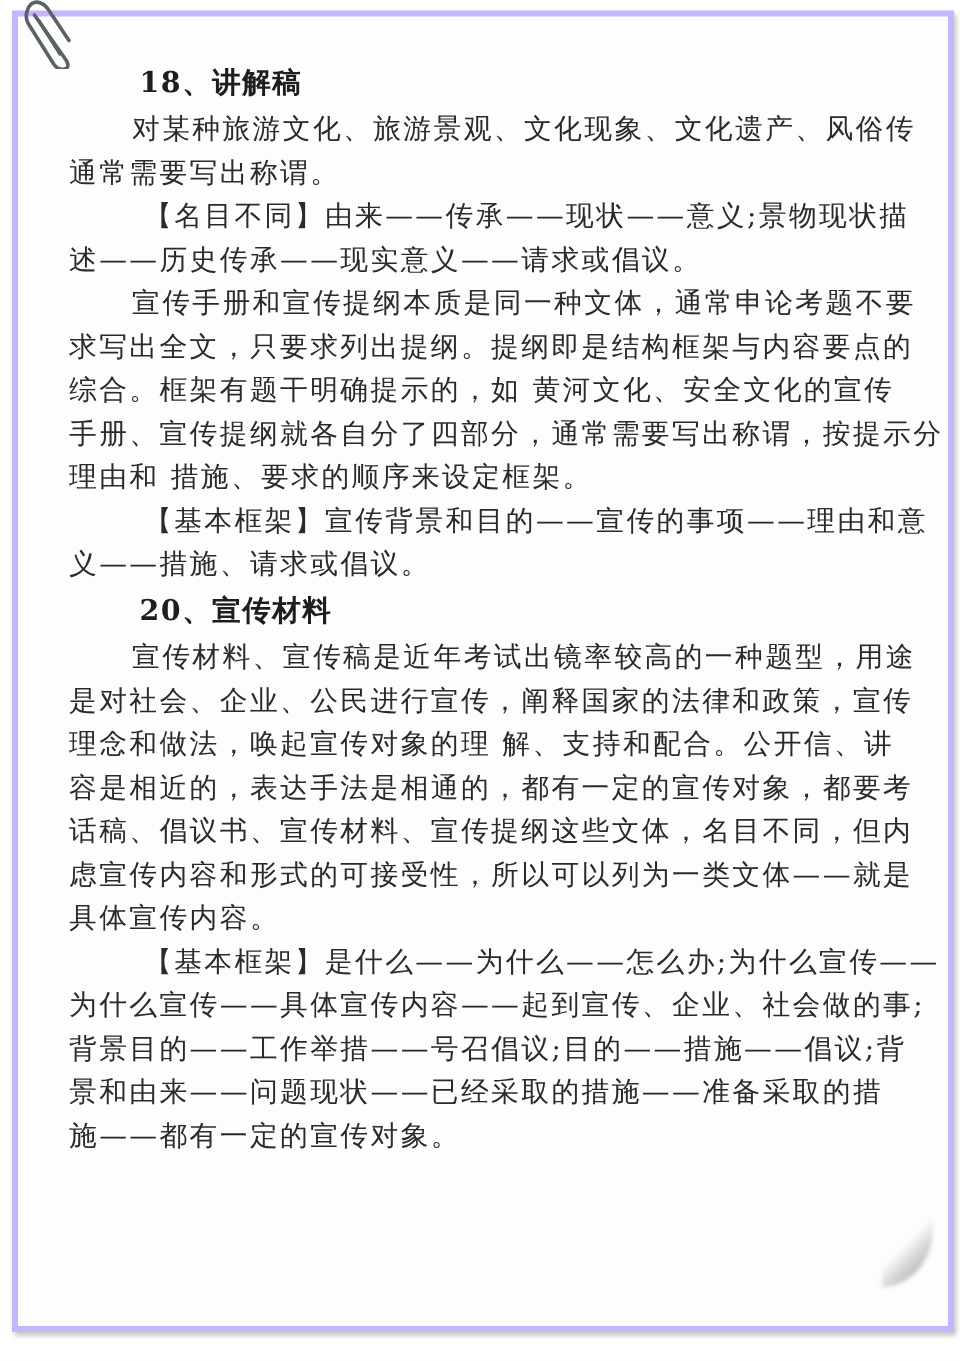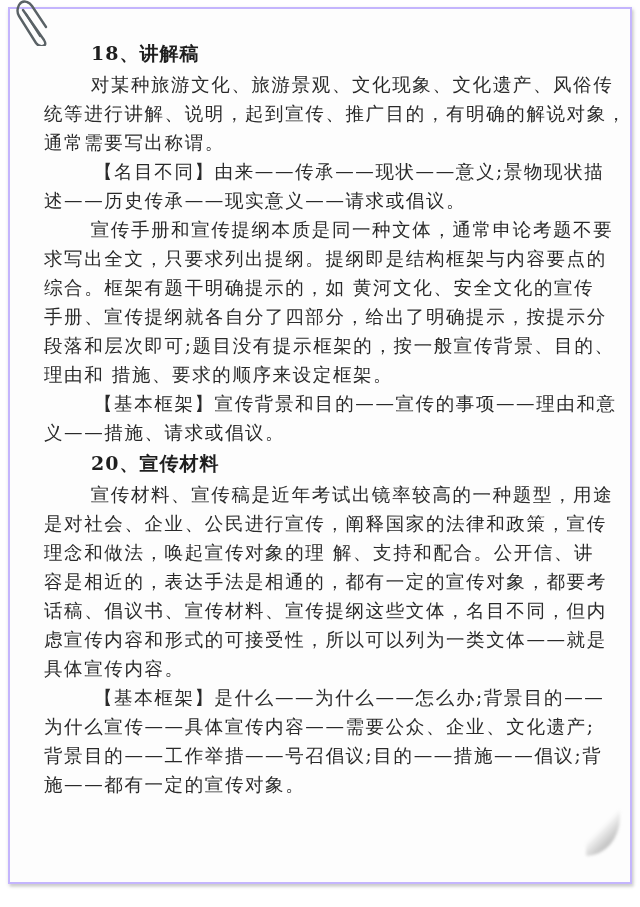--- a/index.html
+++ b/index.html
@@ -3,21 +3,21 @@
 <meta charset="utf-8">
 <style>
   html, body { margin: 0; padding: 0; }
   body {
     width: 640px; height: 907px; background: #ffffff; position: relative; overflow: hidden;
     font-family: "DejaVu Serif", "Liberation Serif", serif;
   }
   .paper {
     position: absolute; left: 8px; top: 7px; width: 620px; height: 873px;
     background: #fdfdfd;
-    border: 2px solid #c4b5fd;
+    border: 4px solid #c4b5fd;
     box-shadow: 1px 2px 4px rgba(0,0,0,0.18), 2px 3px 2px rgba(0,0,0,0.06);
     border-bottom-right-radius: 0 0;
   }
   .curl {
     position: absolute; right: 10px; bottom: 26px; width: 34px; height: 46px;
     background: linear-gradient(135deg, rgba(255,255,255,0) 40%, rgba(120,120,120,0.55) 78%, rgba(60,60,60,0.7) 100%);
     border-bottom-right-radius: 40px 46px;
     filter: blur(1.5px);
   }
   .paperclip {
@@ -26,74 +26,73 @@
   .content {
     position: absolute; left: 34px; top: 28px; width: 574px;
     color: #2a2a2a; font-size: 18.5px; line-height: 29px; letter-spacing: 1.6px;
   }
   .line { white-space: nowrap; height: 29px; }
   .heading {
     font-family: "DejaVu Serif", "Liberation Serif", serif;
     font-weight: bold; font-size: 19px; color: #1e1e1e; padding-left: 47px;
     height: 33px; line-height: 33px; letter-spacing: 1px;
   }
-  .indent { padding-left: 42px; text-align: center; }
+  .indent { padding-left: 42px; }
   .indent2 { padding-left: 50px; }
 </style>
 </head>
 <body>
 
 <div class="paper">
   <div class="curl"></div>
 
   <div class="content">
 
     <div>
       <div class="line heading">18、讲解稿</div>
       <div>
         <div class="line indent">对某种旅游文化、旅游景观、文化现象、文化遗产、风俗传</div>
-        <div class="line">统等进行讲解、说明，起到宣传、推广目的，有明确的解说对象，</div>
         <div class="line">通常需要写出称谓。</div>
       </div>
       <div>
         <div class="line indent2">【名目不同】由来——传承——现状——意义;景物现状描</div>
         <div class="line">述——历史传承——现实意义——请求或倡议。</div>
       </div>
     </div>
 
     <div>
       <div>
         <div class="line indent">宣传手册和宣传提纲本质是同一种文体，通常申论考题不要</div>
         <div class="line">求写出全文，只要求列出提纲。提纲即是结构框架与内容要点的</div>
         <div class="line">综合。框架有题干明确提示的，如 黄河文化、安全文化的宣传</div>
-        <div class="line">手册、宣传提纲就各自分了四部分，给出了明确提示，按提示分</div>
-        <div class="line">段落和层次即可;题目没有提示框架的，按一般宣传背景、目的、</div>
+        <div class="line">手册、宣传提纲就各自分了四部分，通常需要写出称谓，按提示分</div>
         <div class="line">理由和 措施、要求的顺序来设定框架。</div>
       </div>
       <div>
         <div class="line indent2">【基本框架】宣传背景和目的——宣传的事项——理由和意</div>
         <div class="line">义——措施、请求或倡议。</div>
       </div>
     </div>
 
     <div>
       <div class="line heading">20、宣传材料</div>
       <div>
         <div class="line indent">宣传材料、宣传稿是近年考试出镜率较高的一种题型，用途</div>
         <div class="line">是对社会、企业、公民进行宣传，阐释国家的法律和政策，宣传</div>
         <div class="line">理念和做法，唤起宣传对象的理 解、支持和配合。公开信、讲</div>
         <div class="line">容是相近的，表达手法是相通的，都有一定的宣传对象，都要考</div>
         <div class="line">话稿、倡议书、宣传材料、宣传提纲这些文体，名目不同，但内</div>
         <div class="line">虑宣传内容和形式的可接受性，所以可以列为一类文体——就是</div>
         <div class="line">具体宣传内容。</div>
       </div>
       <div>
-        <div class="line indent2">【基本框架】是什么——为什么——怎么办;背景目的——</div>
-        <div class="line">为什么宣传——具体宣传内容——需要公众、企业、文化遗产;</div>
+        <div class="line indent2">【基本框架】是什么——为什么——怎么办;为什么宣传——</div>
+        <div class="line">为什么宣传——具体宣传内容——起到宣传、企业、社会做的事;</div>
         <div class="line">背景目的——工作举措——号召倡议;目的——措施——倡议;背</div>
+        <div class="line">景和由来——问题现状——已经采取的措施——准备采取的措</div>
         <div class="line">施——都有一定的宣传对象。</div>
       </div>
     </div>
 
   </div>
 </div>
 
 <svg class="paperclip" viewBox="0 0 36 50" xmlns="http://www.w3.org/2000/svg">
   <path d="M9 14 L30 44 Q33 49 29 50 Q25 51 22 47 L5 20 Q2 15 5 9 Q8 4 13 6 Q16 7 18 10 L32 31" fill="none" stroke="#5a6266" stroke-width="2.4" stroke-linecap="round" stroke-linejoin="round"></path>
   <path d="M12 18 L26 40" fill="none" stroke="#5a6266" stroke-width="2.2" stroke-linecap="round"></path>

